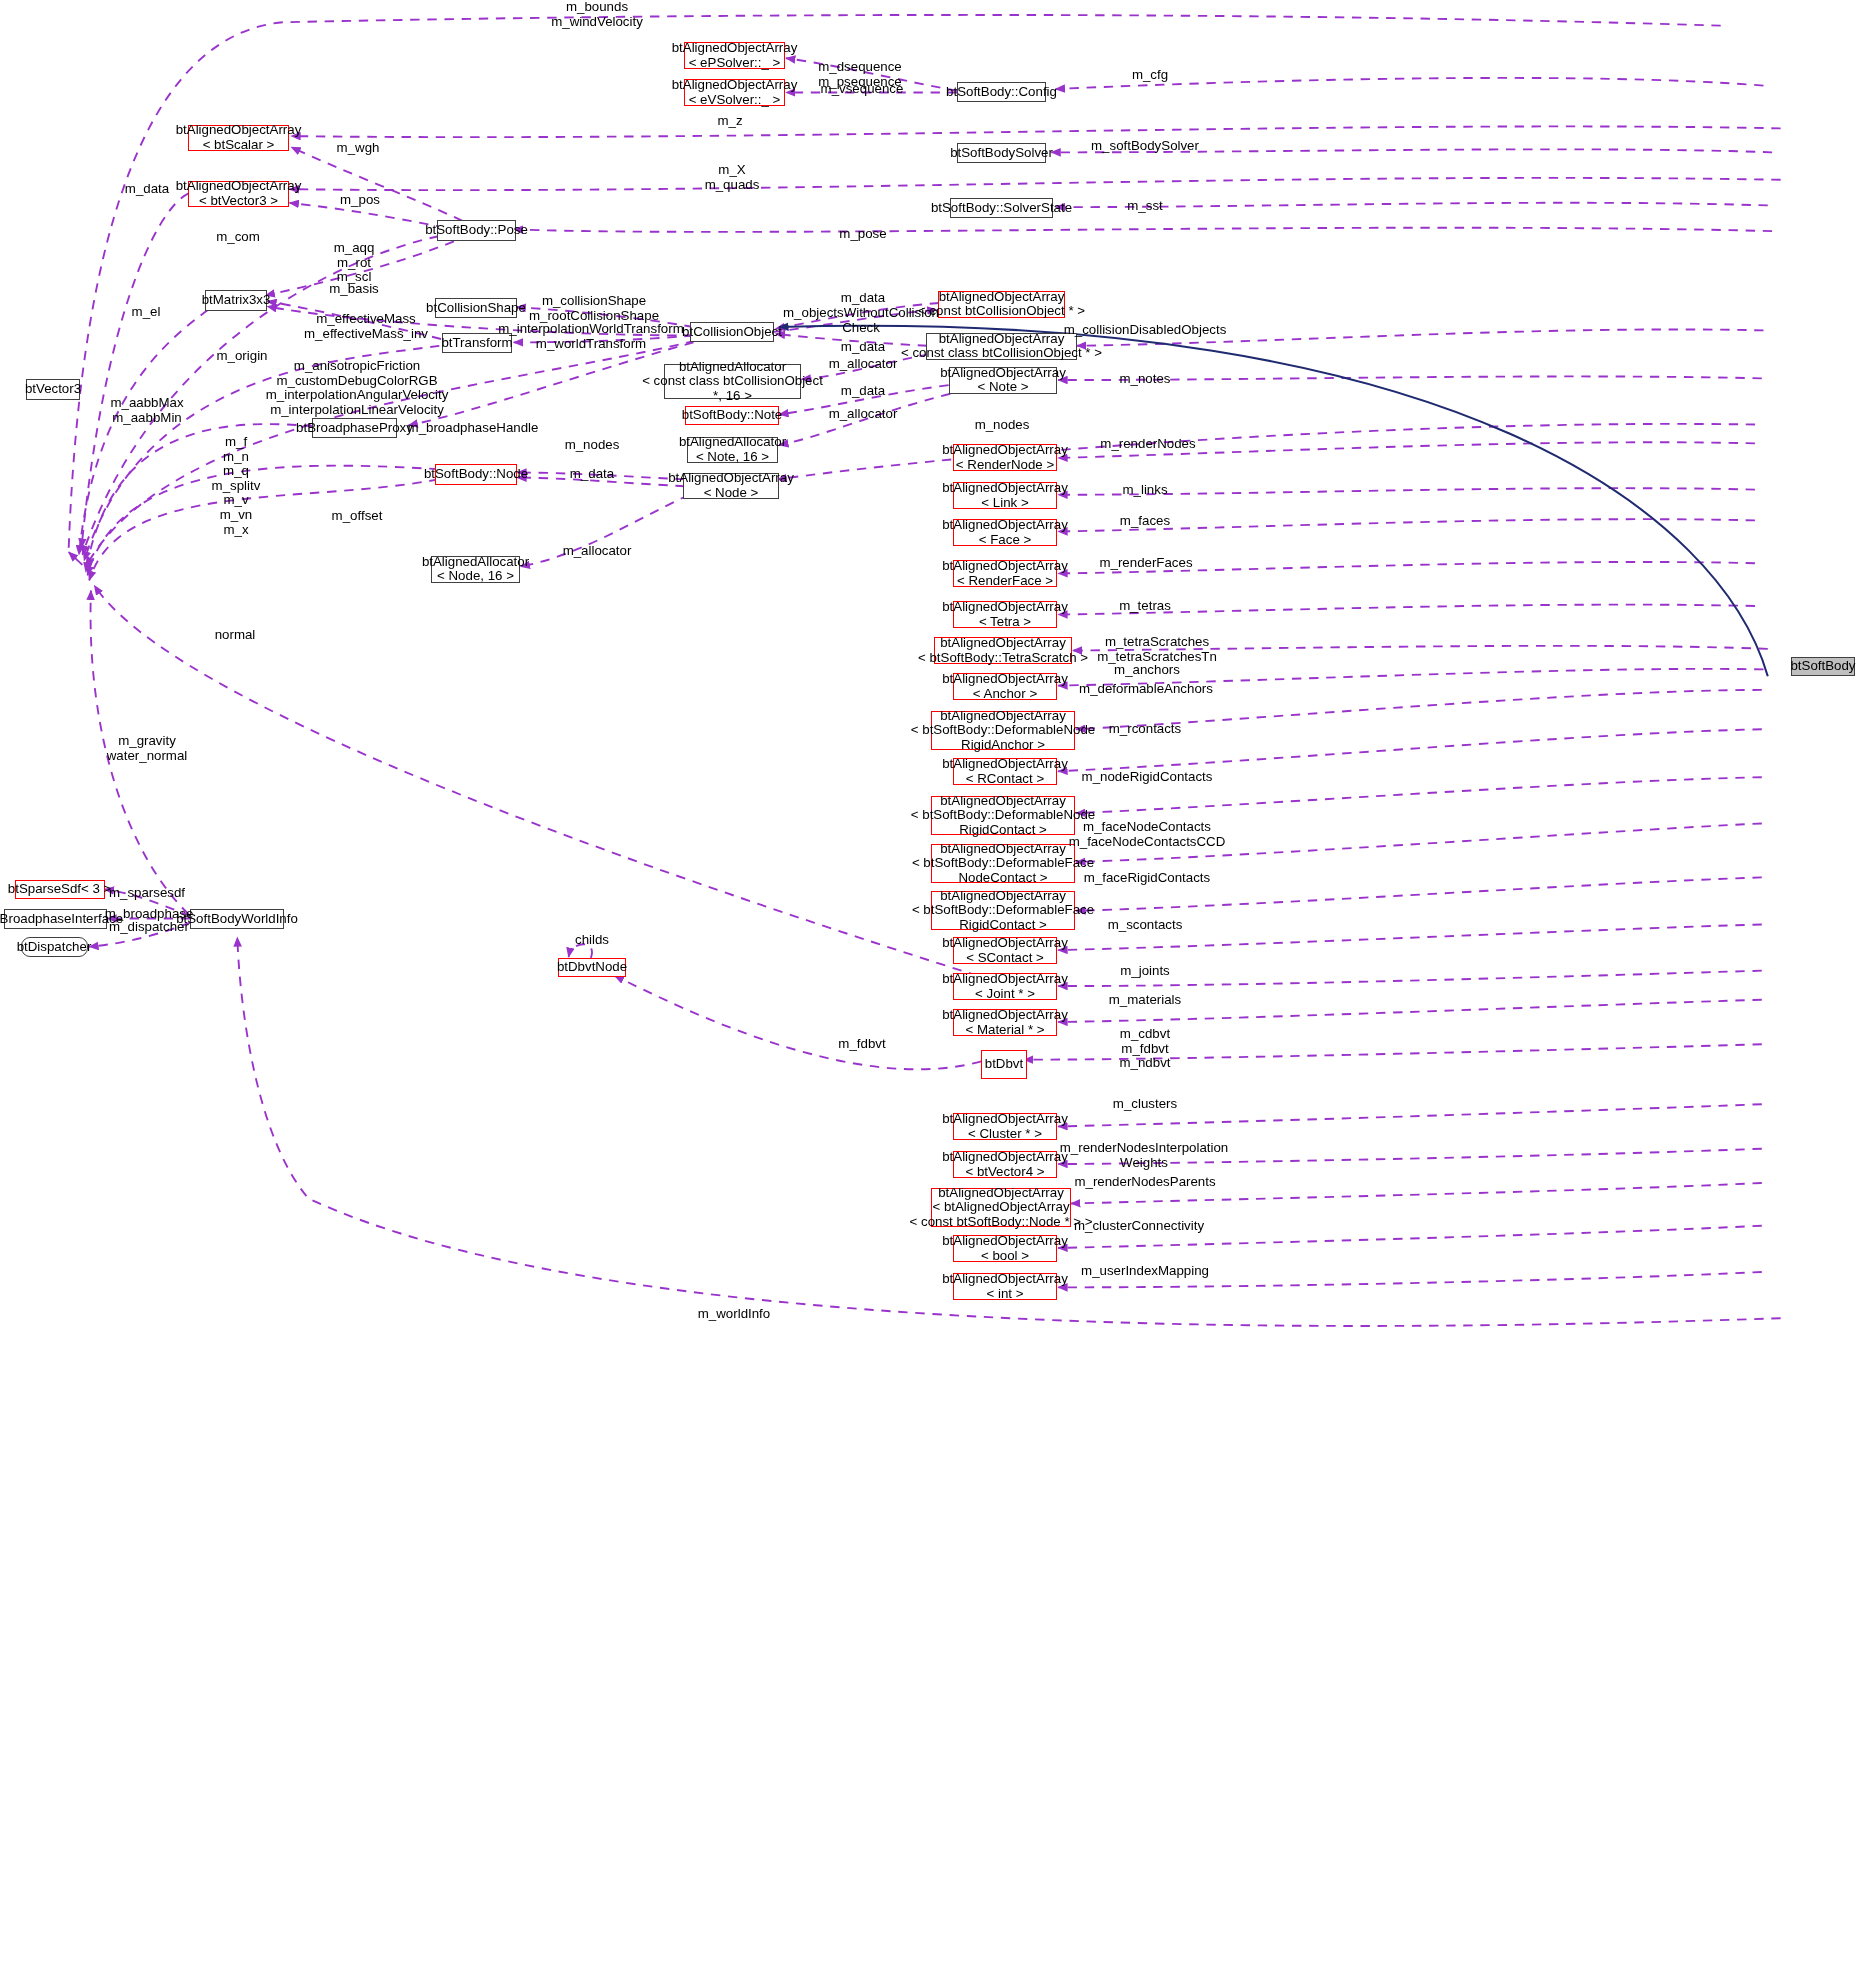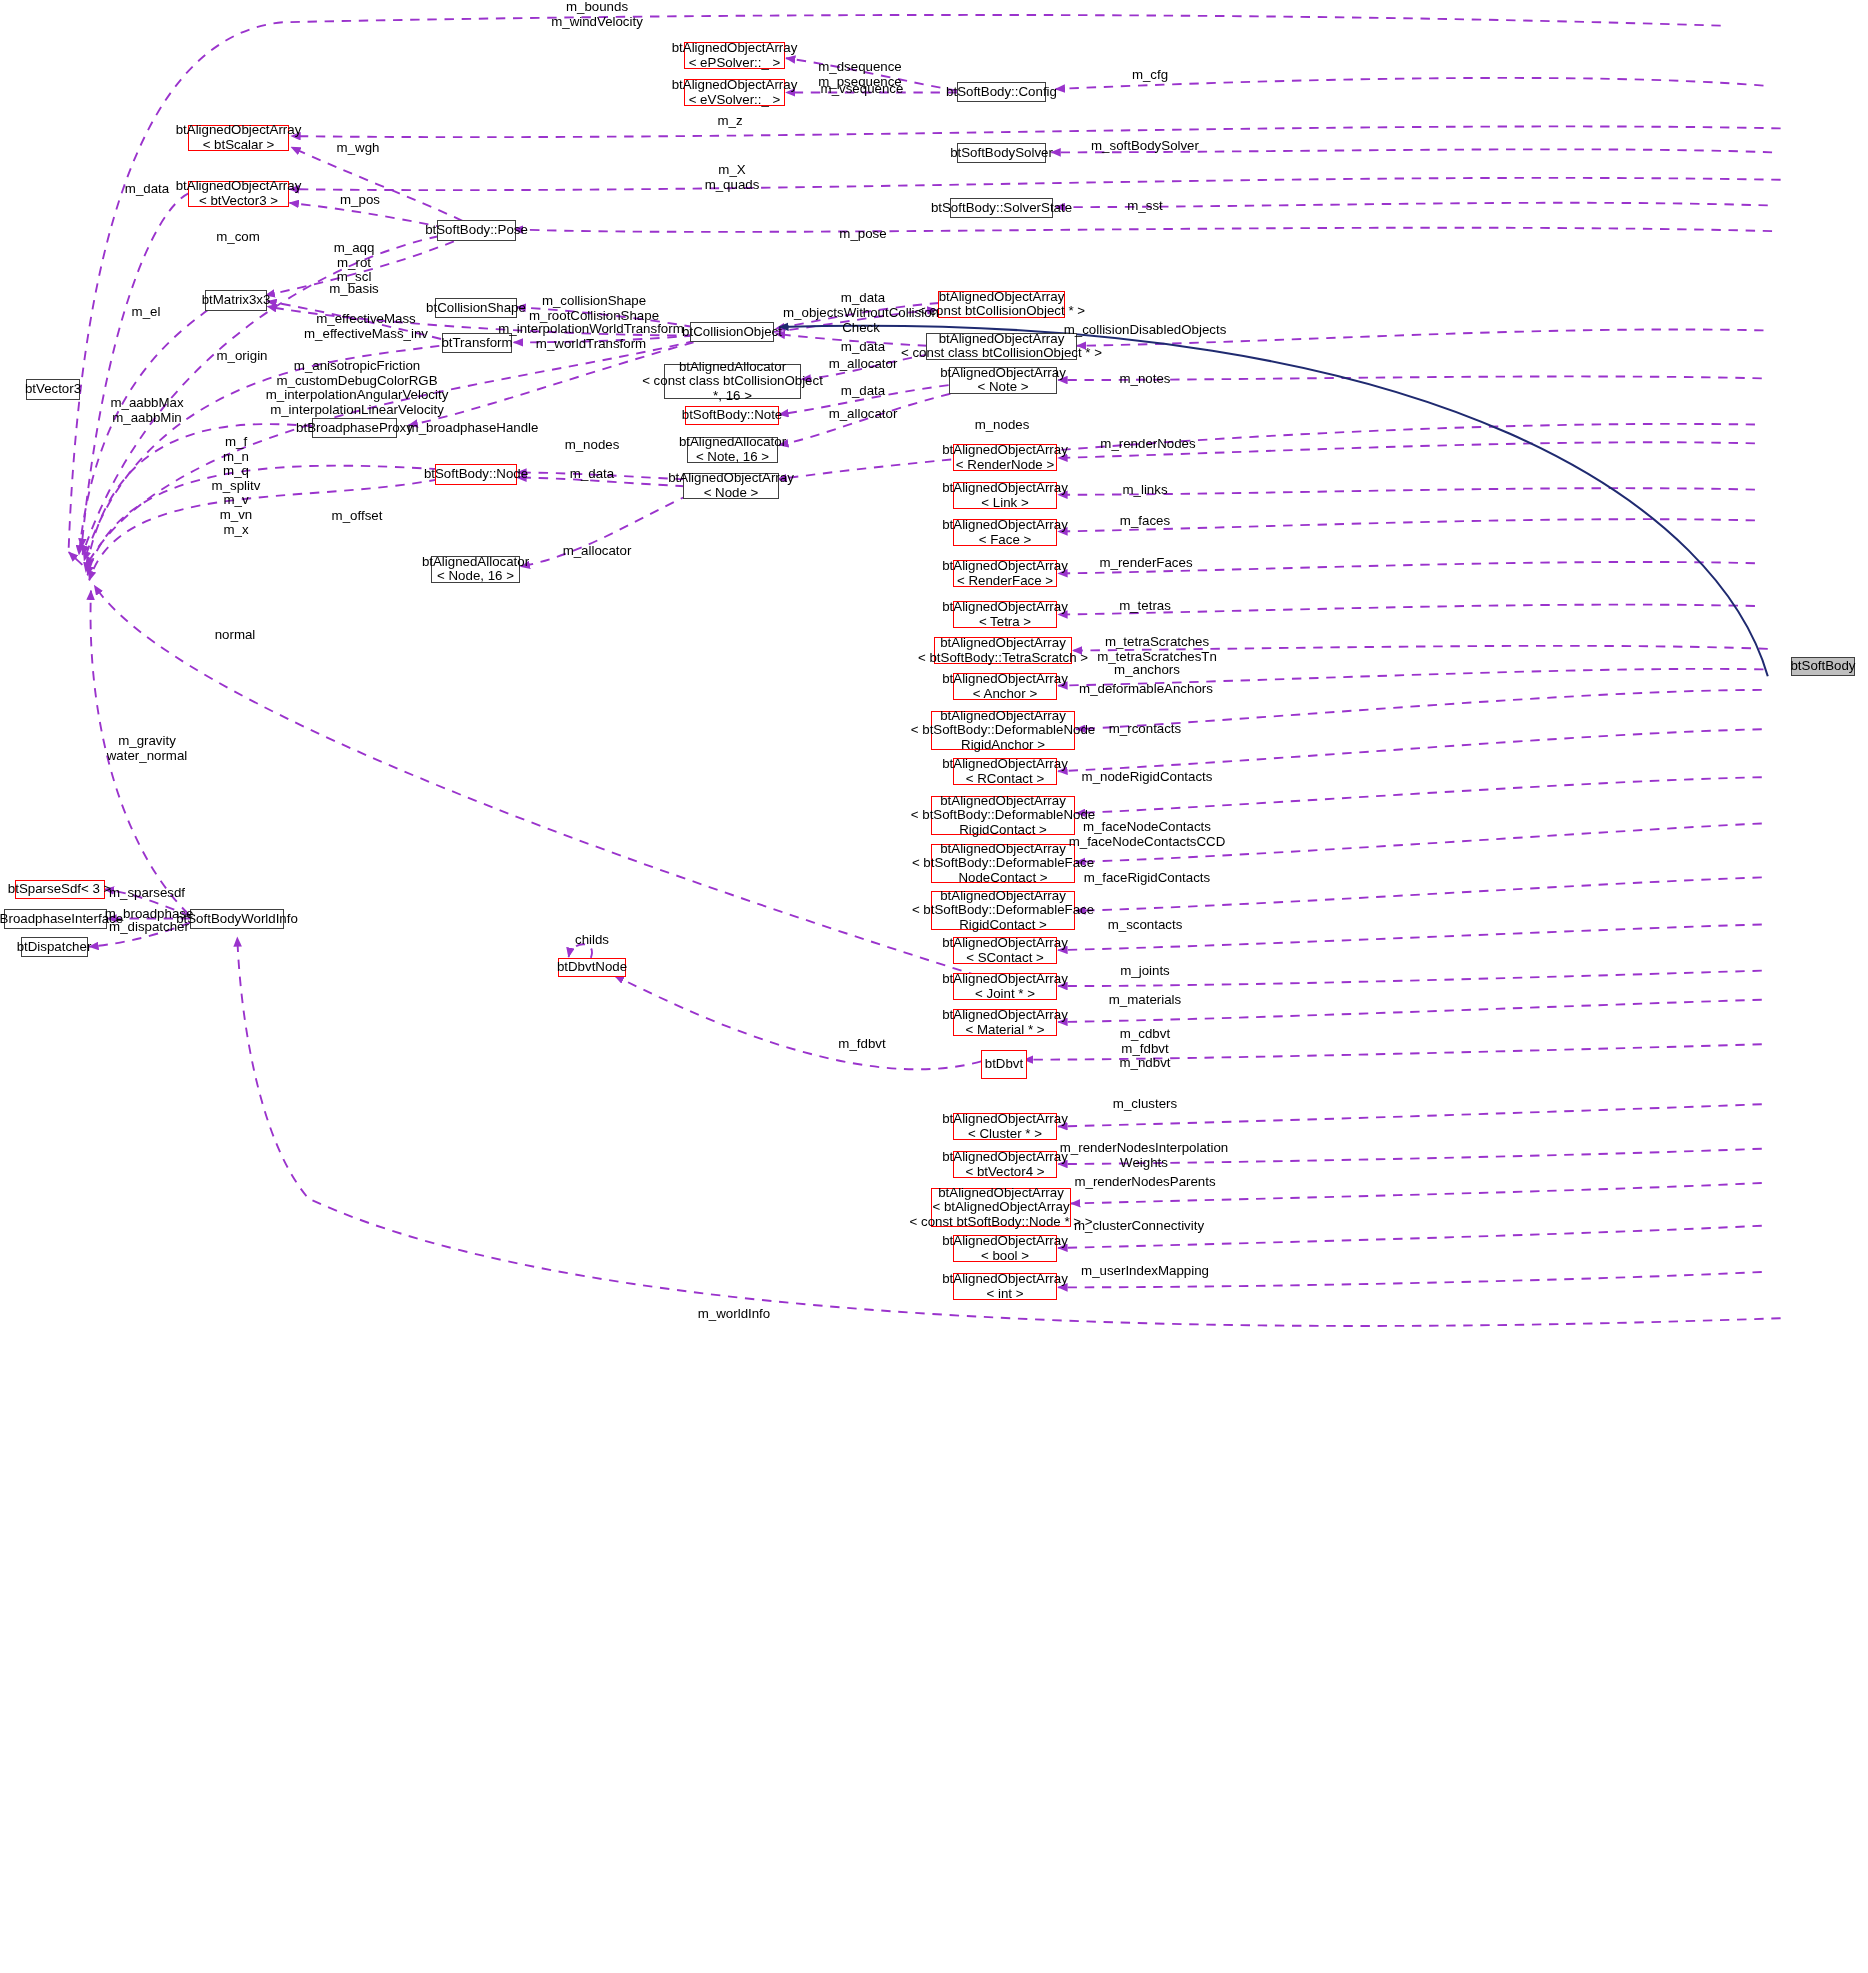--- a/index.html
+++ b/index.html
@@ -332,21 +332,21 @@
   <div class="node red" style="left:953px; top:1235px; width:104px; height:27px;"><span>btAlignedObjectArray
 &lt; bool &gt;</span></div>
 
   <div class="node red" style="left:953px; top:1273px; width:104px; height:27px;"><span>btAlignedObjectArray
 &lt; int &gt;</span></div>
 
   <div class="node red" style="left:14.6px; top:880px; width:90px; height:19px;"><span>btSparseSdf&lt; 3 &gt;</span></div>
 
   <div class="node thick" style="left:4.3px; top:909px; width:103px; height:19.7px;"><span>btBroadphaseInterface</span></div>
 
-  <div class="node thick" style="left:20.5px; top:937px; width:67px; height:19.7px;"><span>btDispatcher</span></div>
+  <div class="node thick" style="left:20.5px; top:937px; width:67px; height:19.7px;border-radius:9px;"><span>btDispatcher</span></div>
 
   <div class="node thick" style="left:190px; top:909px; width:94px; height:19.7px;"><span>btSoftBodyWorldInfo</span></div>
 
   <div class="node red" style="left:558px; top:958px; width:68px; height:19px;"><span>btDbvtNode</span></div>
 
   <div class="node current" style="left:1791px; top:657px; width:64px; height:19px;"><span>btSoftBody</span></div>
 
   <div class="edge-label" style="left:597px; top:0px;">m_bounds
 m_windVelocity</div>
   <div class="edge-label" style="left:860px; top:60px;">m_dsequence

